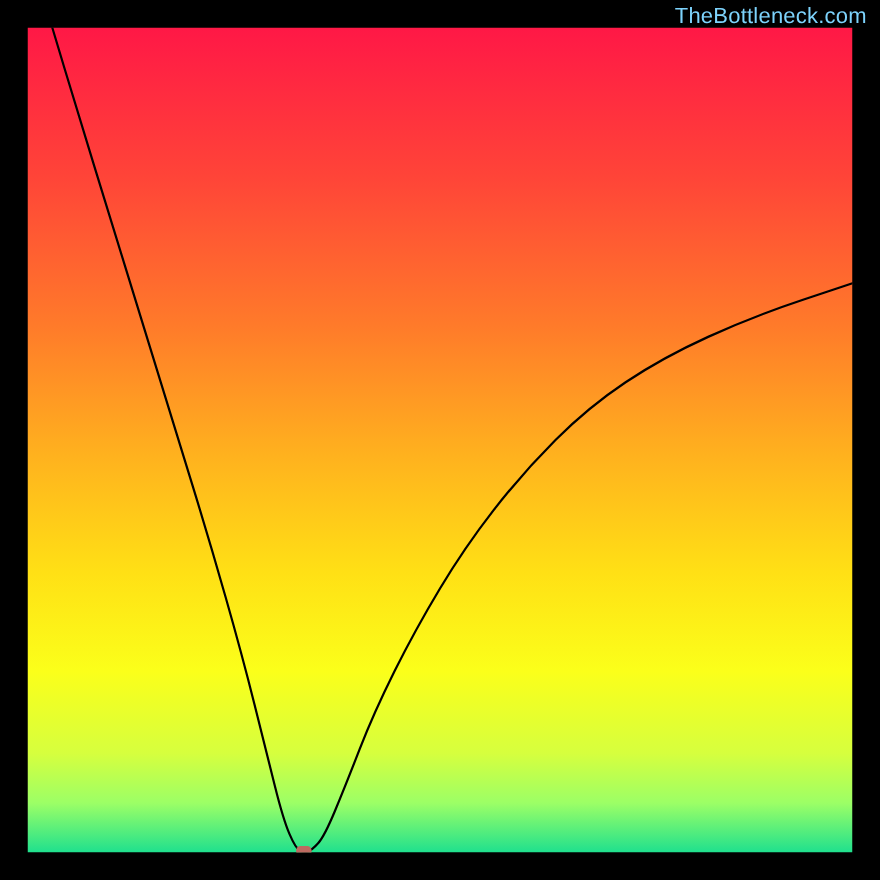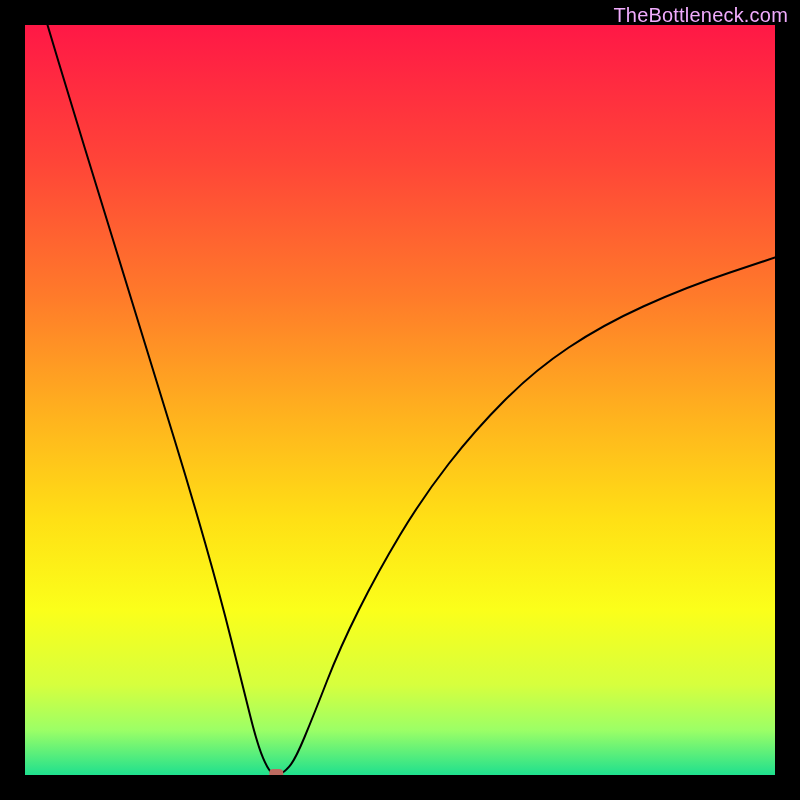--- a/index.html
+++ b/index.html
@@ -14,21 +14,21 @@
   .frame {
     position: relative;
     width: 800px;
     height: 800px;
     background: #000;
   }
   .watermark {
     position: absolute;
     top: 4px;
     right: 12px;
-    color: #f0abfc;
+    color: #7dd3fc;
     font-size: 20px;
     letter-spacing: 0.2px;
     z-index: 10;
     user-select: none;
   }
   .plot {
     position: absolute;
     left: 25px;
     top: 25px;
     width: 750px;

